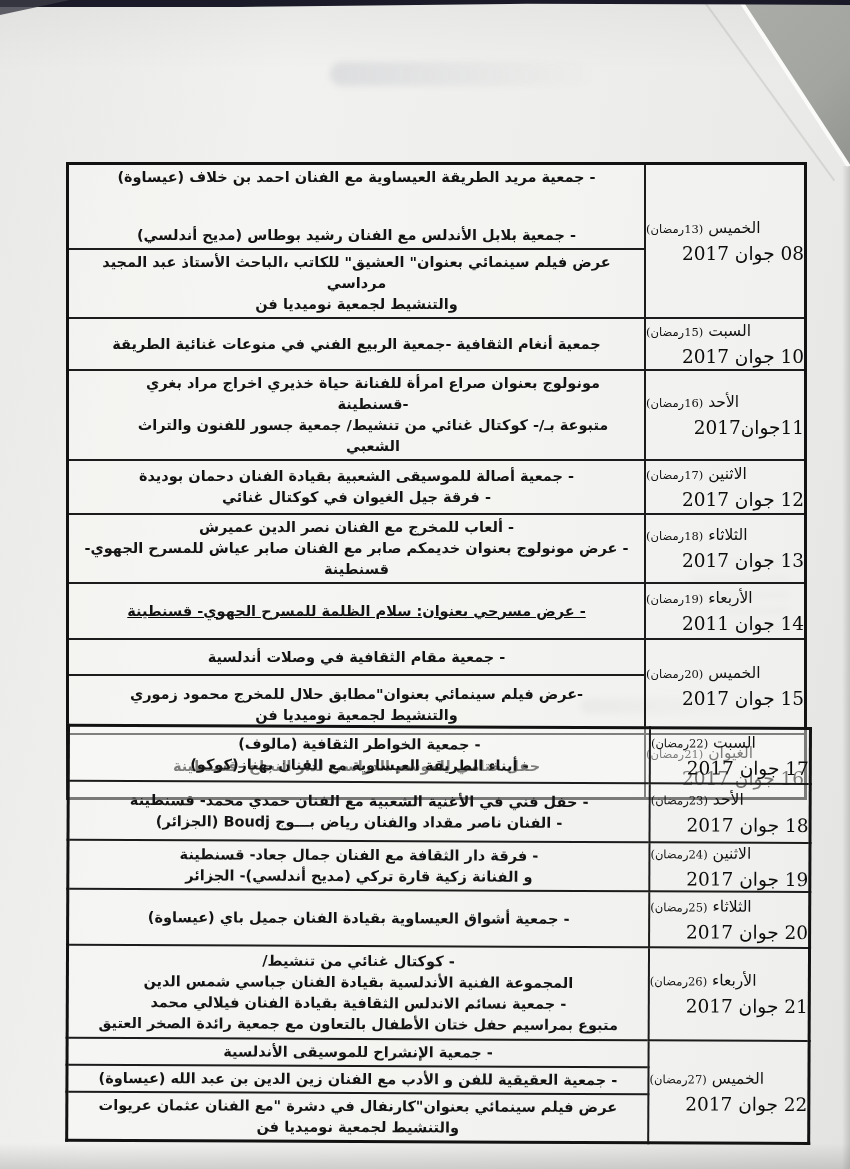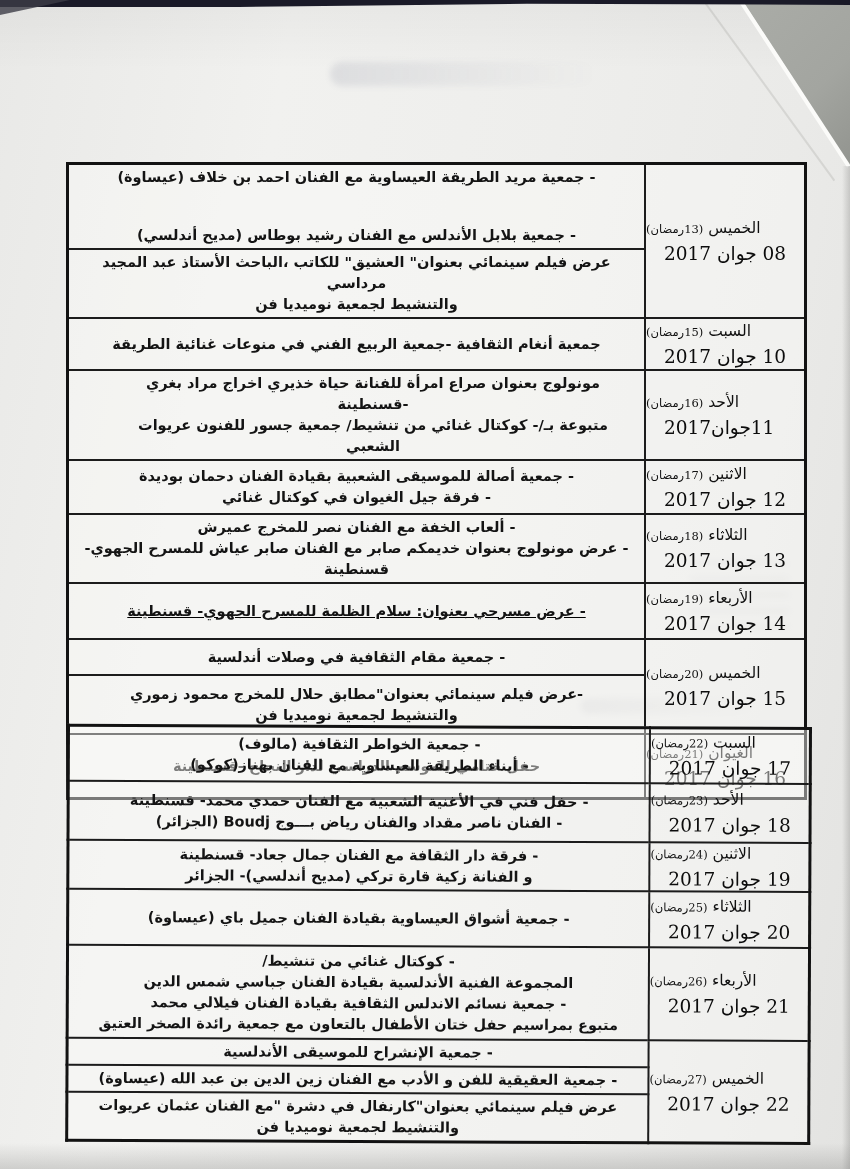--- a/index.html
+++ b/index.html
@@ -60,21 +60,21 @@
   .t2{left:67px;top:727px;width:745px;transform:rotate(0.25deg);transform-origin:top right;}
   table.sched td{border:2px solid #1c1c1c;padding:0;vertical-align:middle;}
   td.date-cell{width:158px;padding:3px 6px 3px 4px;}
   .day-line{
     font-family:"DejaVu Serif","DejaVu Sans",serif;
     font-size:15.5px;color:#101010;text-align:left;line-height:20px;white-space:nowrap;
   }
   .ramadan{font-size:11.5px;}
   .greg-date{
     font-family:"DejaVu Serif","DejaVu Sans",serif;
-    font-size:18.5px;color:#0c0c0c;text-align:left;margin-top:4px;line-height:22px;white-space:nowrap;padding-left:18px;
+    font-size:18.5px;color:#0c0c0c;text-align:right;margin-top:4px;line-height:22px;white-space:nowrap;padding-left:18px;
   }
   .cell-inner{
     display:flex;flex-direction:column;justify-content:center;align-items:center;
     padding:2px 10px;box-sizing:border-box;
   }
   .event-line{
     font-weight:bold;font-size:14.5px;line-height:21px;color:#141414;text-align:center;
   }
 </style>
 </head>
@@ -119,21 +119,21 @@
           </td>
         </tr>
         <tr>
           <td class="date-cell" rowspan="1">
             <div class="day-line"><span class="day-name">الأحد </span><span class="ramadan">(16رمضان)</span></div>
             <div class="greg-date">11جوان2017</div>
           </td>
           <td class="content-cell">
             <div class="cell-inner" style="min-height: 63px; margin-left: 33px;">
               <div class="event-line">مونولوج بعنوان صراع امرأة للفنانة حياة خذيري اخراج مراد بغري -قسنطينة</div>
-              <div class="event-line">متبوعة بـ/- كوكتال غنائي من تنشيط/ جمعية جسور للفنون عريوات الشعبي</div>
+              <div class="event-line">متبوعة بـ/- كوكتال غنائي من تنشيط/ جمعية جسور للفنون والتراث الشعبي</div>
             </div>
           </td>
         </tr>
         <tr>
           <td class="date-cell" rowspan="1">
             <div class="day-line"><span class="day-name">الاثنين </span><span class="ramadan">(17رمضان)</span></div>
             <div class="greg-date">12 جوان 2017</div>
           </td>
           <td class="content-cell">
             <div class="cell-inner" style="min-height: 52px;">
@@ -142,29 +142,29 @@
             </div>
           </td>
         </tr>
         <tr>
           <td class="date-cell" rowspan="1">
             <div class="day-line"><span class="day-name">الثلاثاء </span><span class="ramadan">(18رمضان)</span></div>
             <div class="greg-date">13 جوان 2017</div>
           </td>
           <td class="content-cell">
             <div class="cell-inner" style="min-height: 52px;">
-              <div class="event-line">- ألعاب الخفة مع الفنان نصر للمخرج عميرش</div>
+              <div class="event-line">- ألعاب للمخرج مع الفنان نصر الدين عميرش</div>
               <div class="event-line">- عرض مونولوج بعنوان خديمكم صابر مع الفنان صابر عياش للمسرح الجهوي- قسنطينة</div>
             </div>
           </td>
         </tr>
         <tr>
           <td class="date-cell" rowspan="1">
             <div class="day-line"><span class="day-name">الأربعاء </span><span class="ramadan">(19رمضان)</span></div>
-            <div class="greg-date">14 جوان 2017</div>
+            <div class="greg-date">14 جوان 2011</div>
           </td>
           <td class="content-cell">
             <div class="cell-inner" style="min-height: 54px; text-decoration: underline;">
               <div class="event-line">- عرض مسرحي بعنوان: سلام الظلمة للمسرح الجهوي- قسنطينة</div>
             </div>
           </td>
         </tr>
         <tr>
           <td class="date-cell" rowspan="2">
             <div class="day-line"><span class="day-name">الخميس </span><span class="ramadan">(20رمضان)</span></div>

